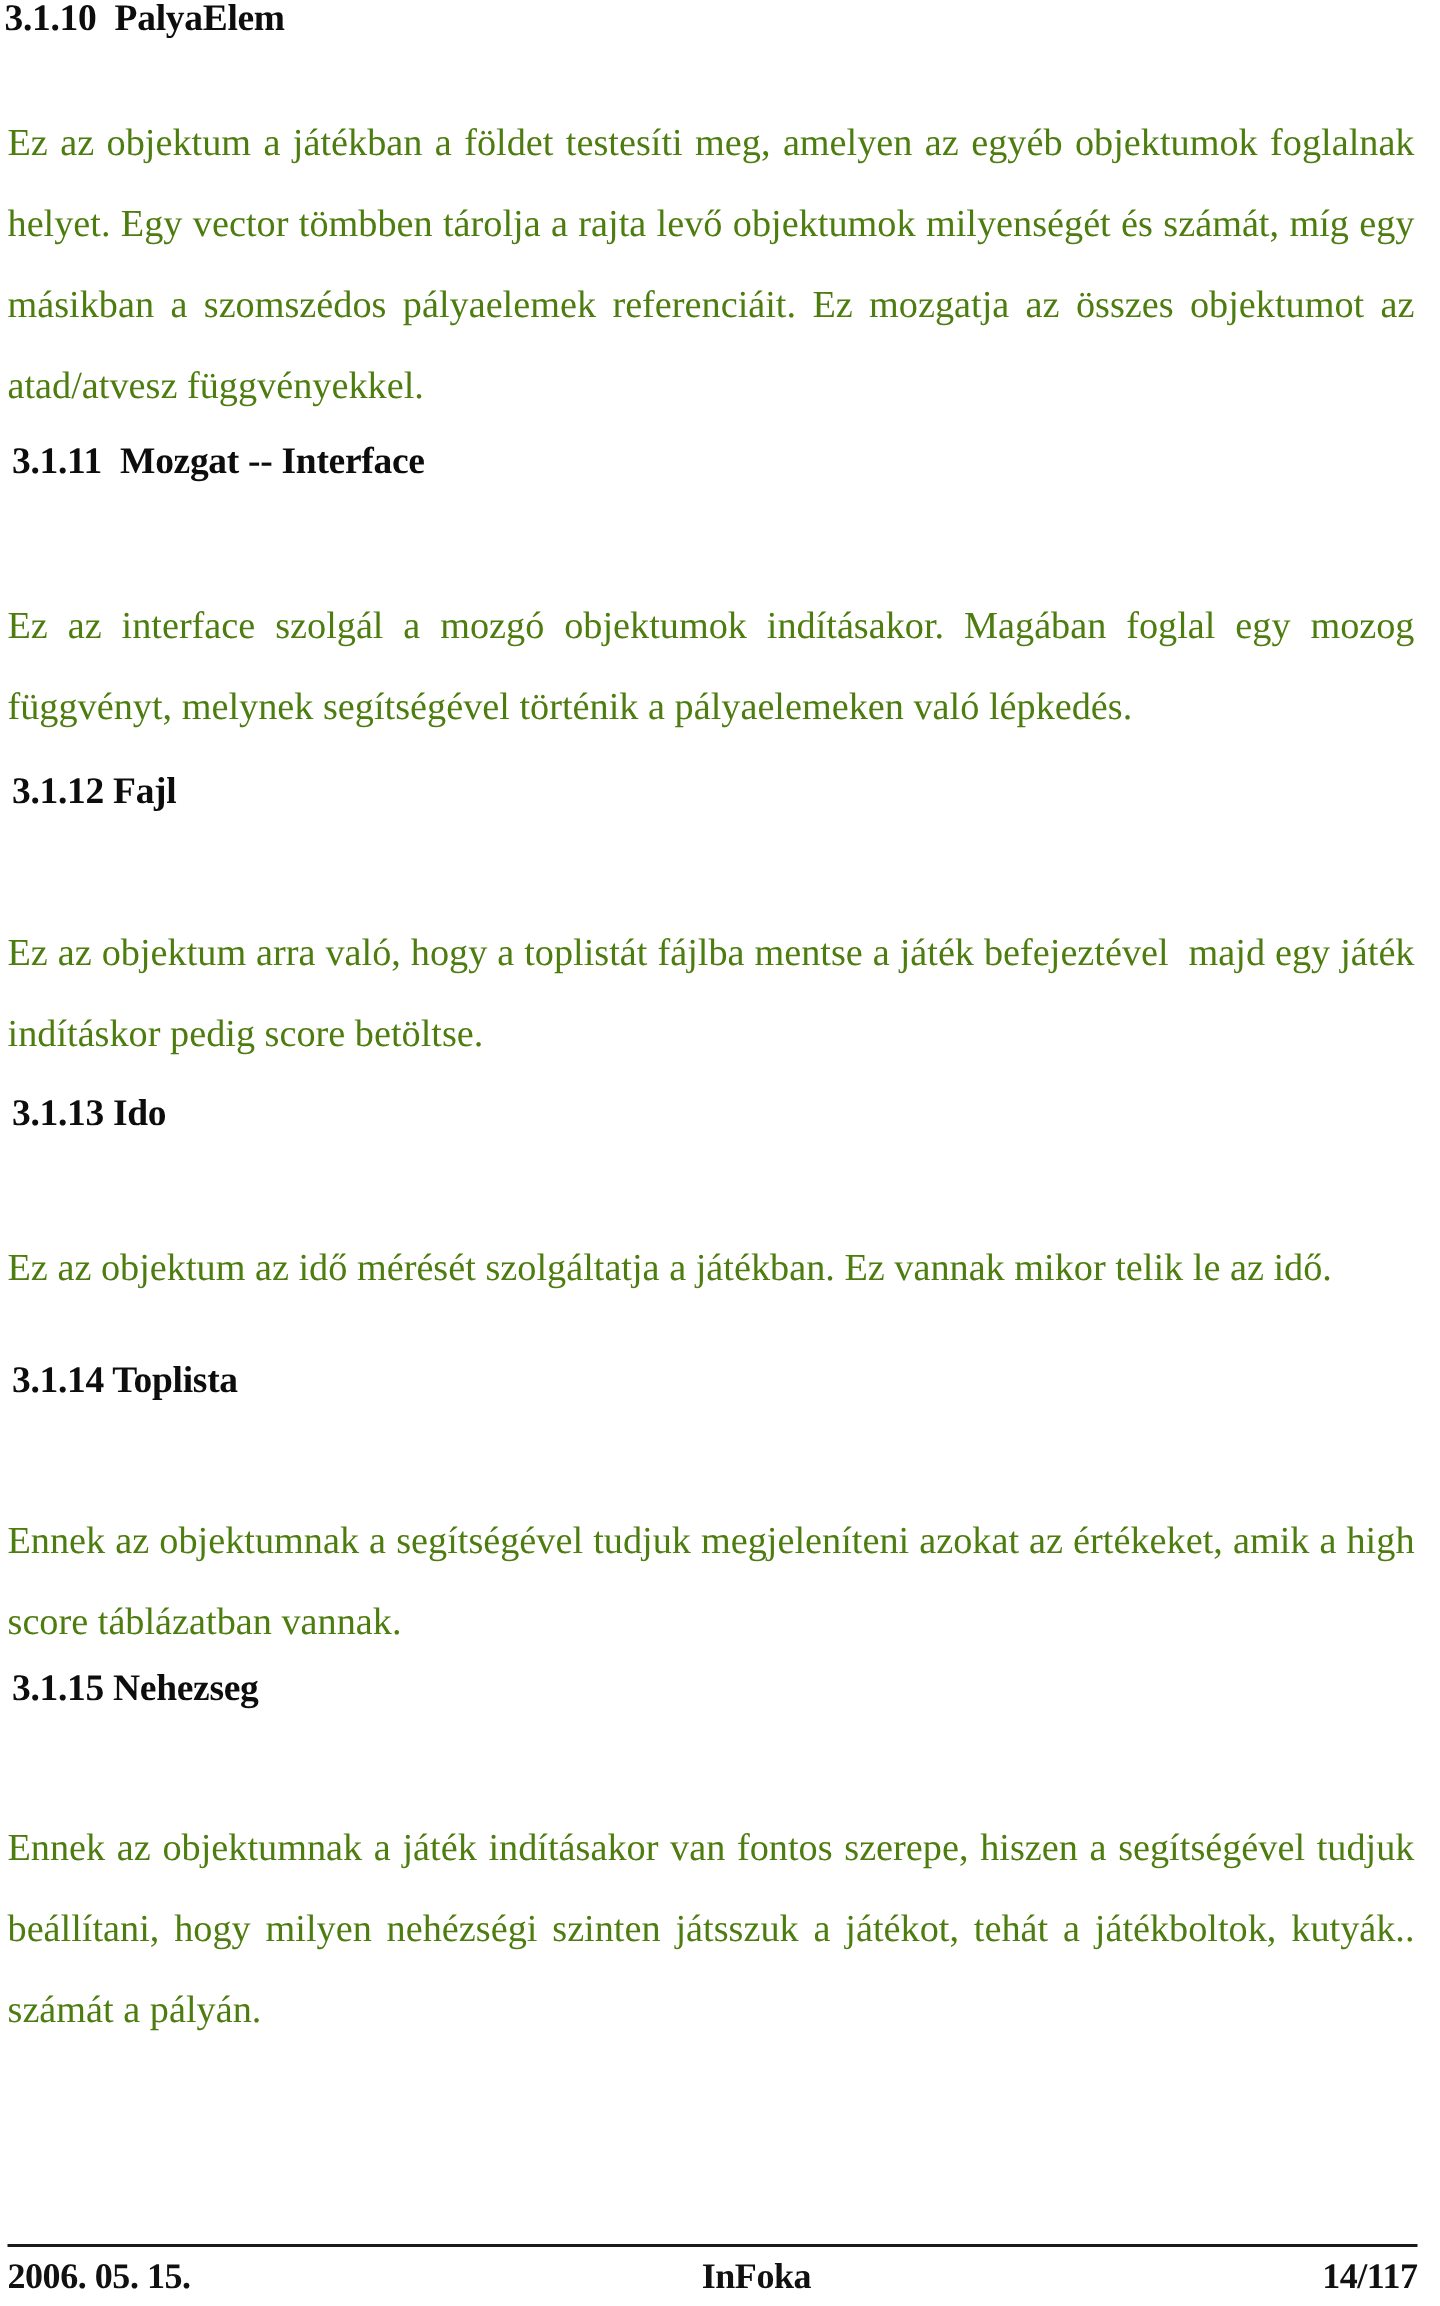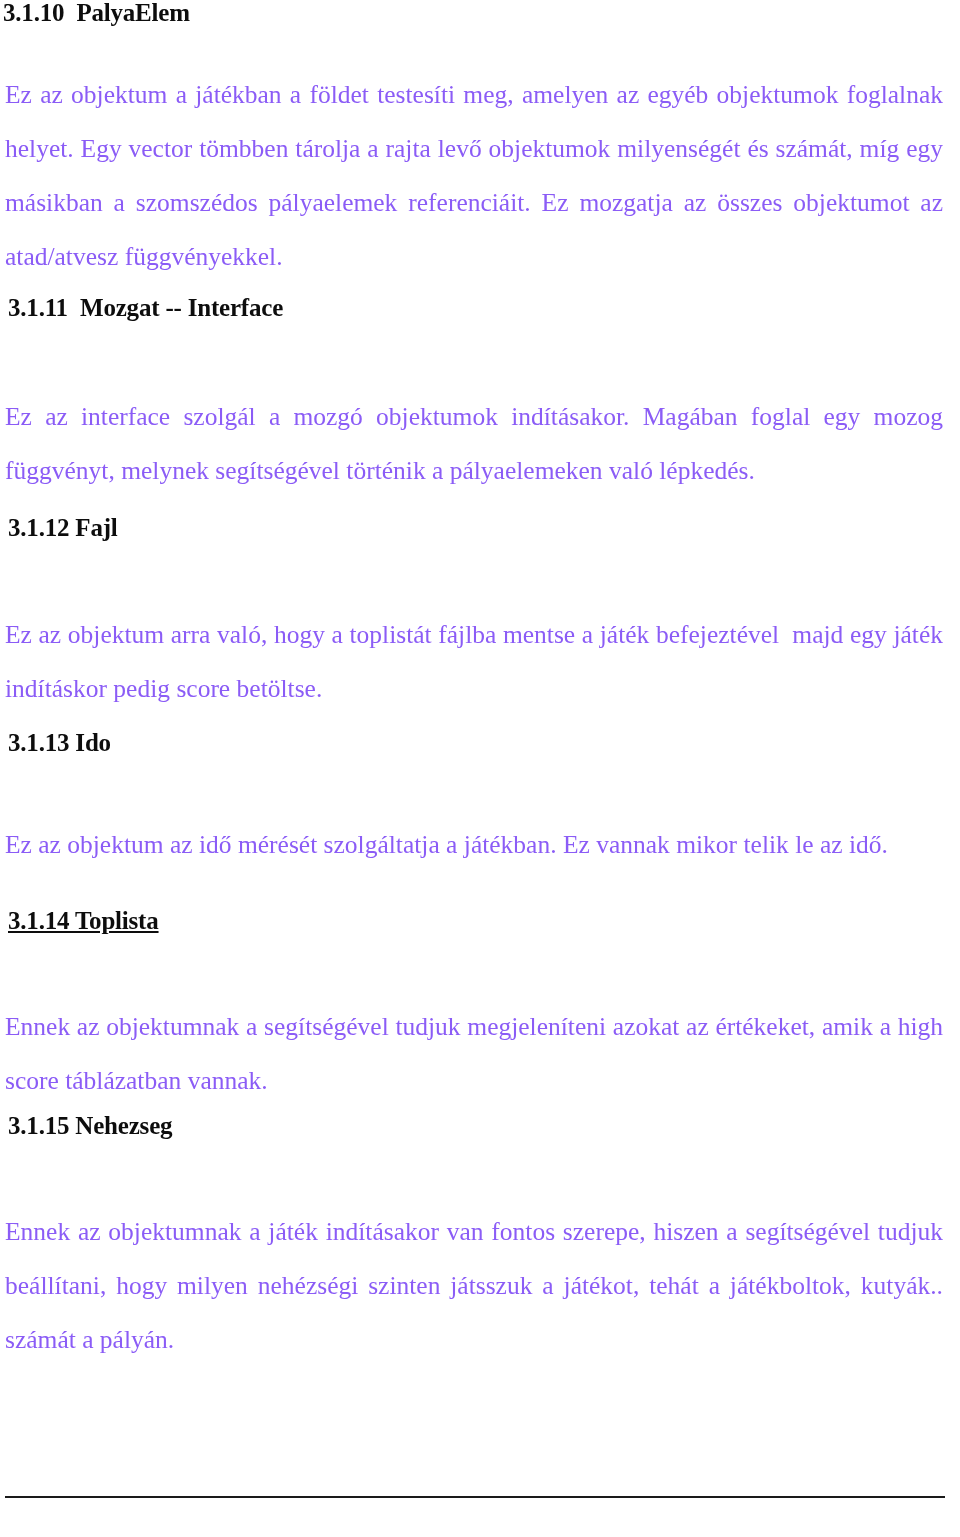--- a/index.html
+++ b/index.html
@@ -40,36 +40,36 @@
     color: #0d0d0d;
     white-space: pre;
   }
 
   p.body-text {
     font-size: 25.5px;
     line-height: 54px;
     margin: 0;
     text-align: justify;
     text-justify: inter-word;
-    color: #8b5cf6;
+    color: #4d7c0f;
     white-space: pre-wrap;
   }
 
   
   .blk { position: absolute; left: 0; width: 938px; }
 
   #h-3110 { top: 0px; left: -2px; }
   #p-3110 { top: 68px; }
   #h-3111 { top: 295px; left: 3px; }
   #p-3111 { top: 390px; }
   #h-3112 { top: 515px; left: 3px; }
   #p-3112 { top: 608px; }
   #h-3113 { top: 730px; left: 3px; }
   #p-3113 { top: 818px; }
-  #h-3114 { top: 908px; left: 3px; text-decoration: underline; }
+  #h-3114 { top: 908px; left: 3px; }
   #p-3114 { top: 1000px; }
   #h-3115 { top: 1113px; left: 3px; }
   #p-3115 { top: 1205px; }
 
   .footer {
     position: absolute;
     left: 5px;
     top: 1496px;
     width: 940px;
   }
@@ -115,15 +115,20 @@
     <h2 class="section-heading blk" id="h-3114">3.1.14 Toplista</h2>
     <p class="body-text blk" id="p-3114">Ennek az objektumnak a segítségével tudjuk megjeleníteni azokat az értékeket, amik a high score táblázatban vannak.</p>
 
     <h2 class="section-heading blk" id="h-3115">3.1.15 Nehezseg</h2>
     <p class="body-text blk" id="p-3115">Ennek az objektumnak a játék indításakor van fontos szerepe, hiszen a segítségével tudjuk beállítani, hogy milyen nehézségi szinten játsszuk a játékot, tehát a játékboltok, kutyák.. számát a pályán.</p>
 
   </div>
 
   <div class="footer">
     <div class="footer-rule"></div>
+    <div class="footer-row">
+      <span class="footer-left">2006. 05. 15.</span>
+      <span class="footer-center">InFoka</span>
+      <span class="footer-right">14/117</span>
+    </div>
   </div>
 
 </div>
 
 </body></html>

